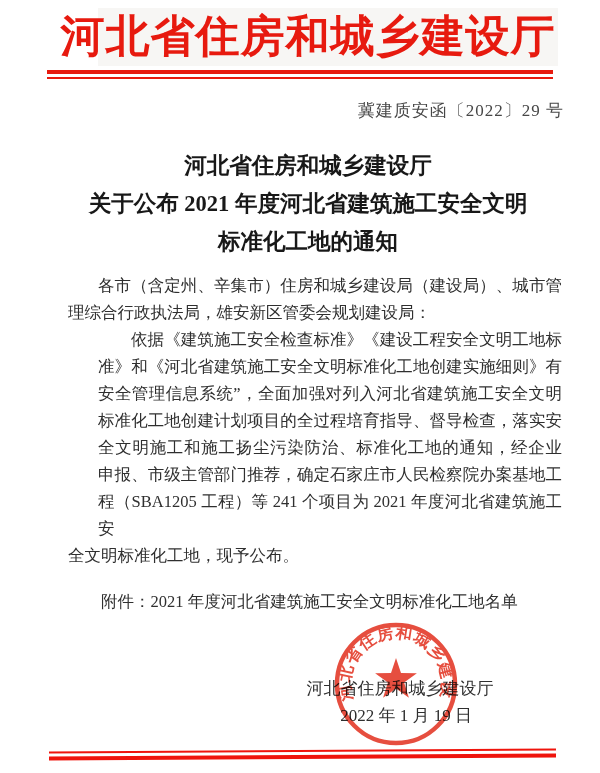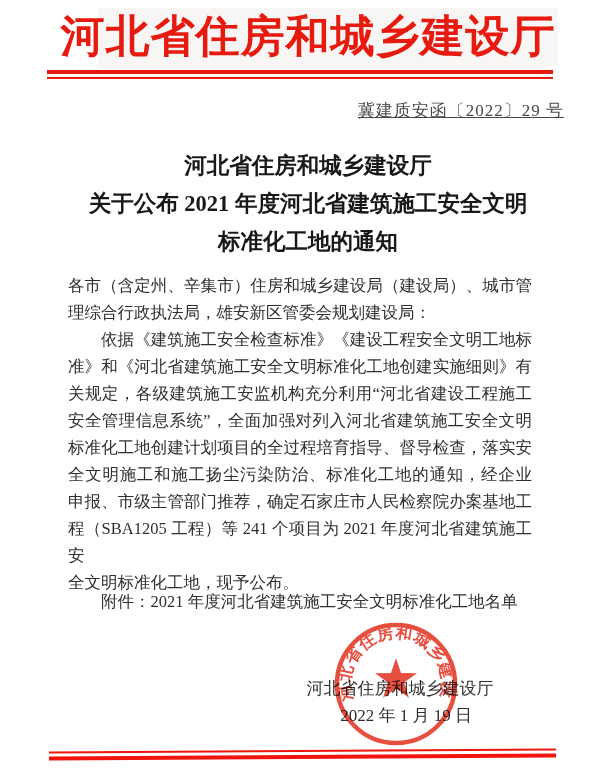--- a/index.html
+++ b/index.html
@@ -9,32 +9,32 @@
   }
   .header-tint{position:absolute;left:98px;top:8px;width:460px;height:58px;background:#f7f6f4;}
   .header-title{
     position:absolute;left:0;top:11px;width:100%;text-align:center;
     font-size:44px;font-weight:bold;color:#e71a0f;letter-spacing:1px;line-height:52px;white-space:nowrap;
   }
   .rule{position:absolute;left:47px;width:506px;background:#e71a0f;}
   .rule-thick-top{top:70px;height:4px;}
   .rule-thin-top{top:77px;height:2px;}
   .doc-number{
-    position:absolute;top:99px;right:52px;font-size:17px;color:#474747;letter-spacing:1px;white-space:nowrap;text-decoration:underline;
+    position:absolute;top:99px;right:52px;font-size:17px;color:#474747;letter-spacing:1px;white-space:nowrap;
   }
   .title-block{
     position:absolute;top:147px;left:0;width:100%;text-align:center;
     font-size:22.5px;font-weight:bold;color:#181818;line-height:38px;
   }
   .body-block{
     position:absolute;top:272px;left:68px;width:464px;
     font-size:16.5px;line-height:27px;color:#2f2f2f;
   }
   .bline{width:464px;}
-  .bline.j{text-align:justify;text-align-last:justify;}
+  .bline.j{text-align:justify;text-align-last:justify;margin-left:30px;}
   .bline.indent{padding-left:33px;width:431px;}
   .attachment{
     position:absolute;top:588px;left:101px;font-size:16.5px;line-height:27px;color:#2f2f2f;white-space:nowrap;
   }
   .sign-block{
     position:absolute;top:675px;left:290px;width:220px;text-align:center;
     font-size:17px;line-height:27px;color:#2f2f2f;
   }
   .sign-date{text-indent:12px;}
   .seal{
@@ -63,21 +63,20 @@
     <div>河北省住房和城乡建设厅</div>
     <div>关于公布 2021 年度河北省建筑施工安全文明</div>
     <div>标准化工地的通知</div>
   </div>
 
   <div class="body-block">
     <div class="bline j">各市（含定州、辛集市）住房和城乡建设局（建设局）、城市管</div>
     <div class="bline">理综合行政执法局，雄安新区管委会规划建设局：</div>
     <div class="bline j indent">依据《建筑施工安全检查标准》《建设工程安全文明工地标</div>
     <div class="bline j">准》和《河北省建筑施工安全文明标准化工地创建实施细则》有</div>
-    <div class="bline j">关规定，各级建筑施工安监机构充分利用“河北省建设工程施工</div>
     <div class="bline j">安全管理信息系统”，全面加强对列入河北省建筑施工安全文明</div>
     <div class="bline j">标准化工地创建计划项目的全过程培育指导、督导检查，落实安</div>
     <div class="bline j">全文明施工和施工扬尘污染防治、标准化工地的通知，经企业</div>
     <div class="bline j">申报、市级主管部门推荐，确定石家庄市人民检察院办案基地工</div>
     <div class="bline j">程（SBA1205 工程）等 241 个项目为 2021 年度河北省建筑施工安</div>
     <div class="bline">全文明标准化工地，现予公布。</div>
   </div>
 
   <div class="attachment">附件：2021 年度河北省建筑施工安全文明标准化工地名单</div>
 

